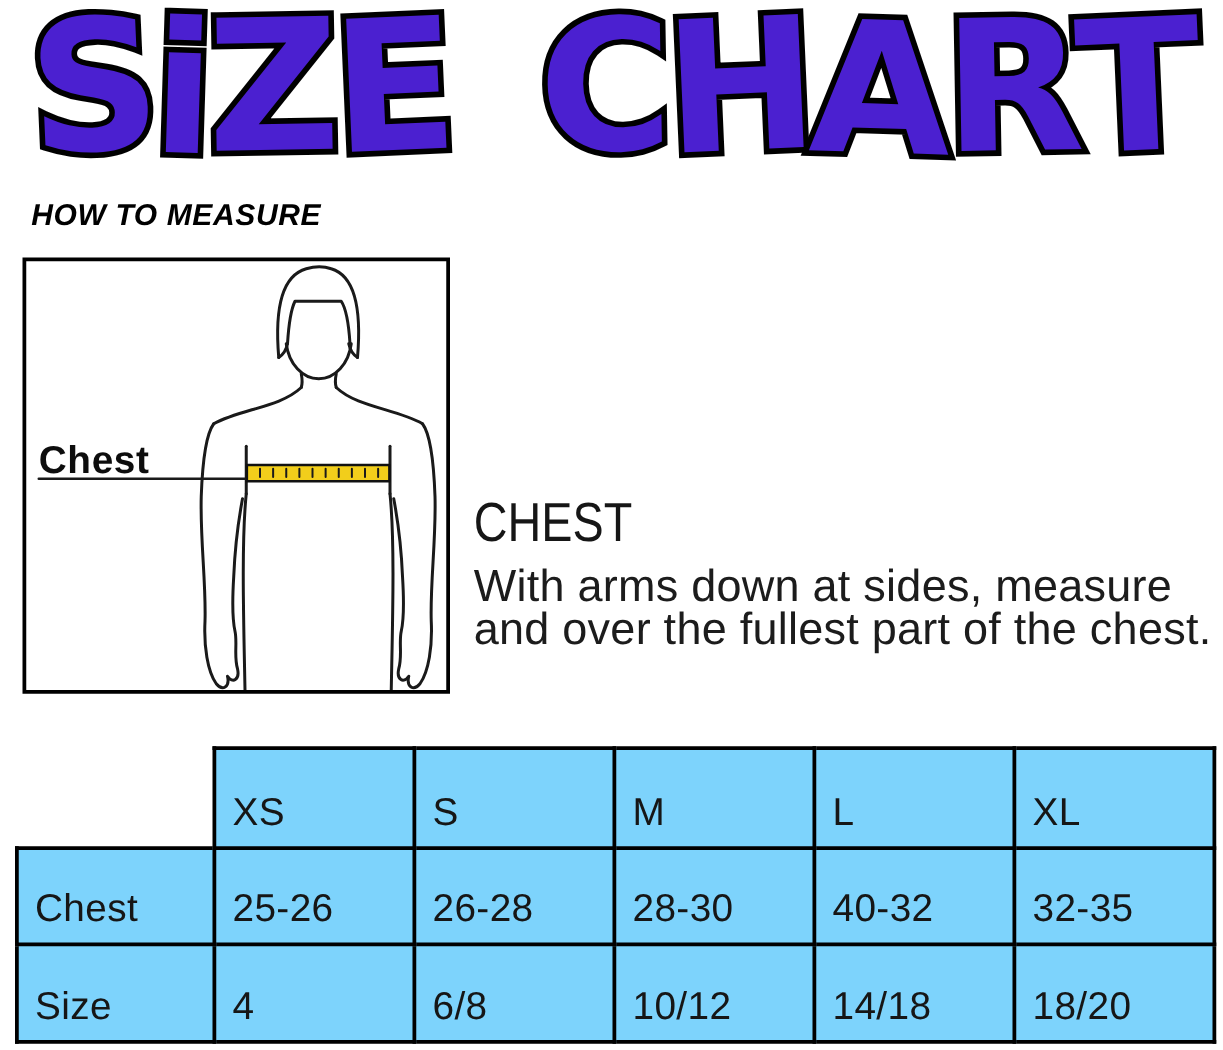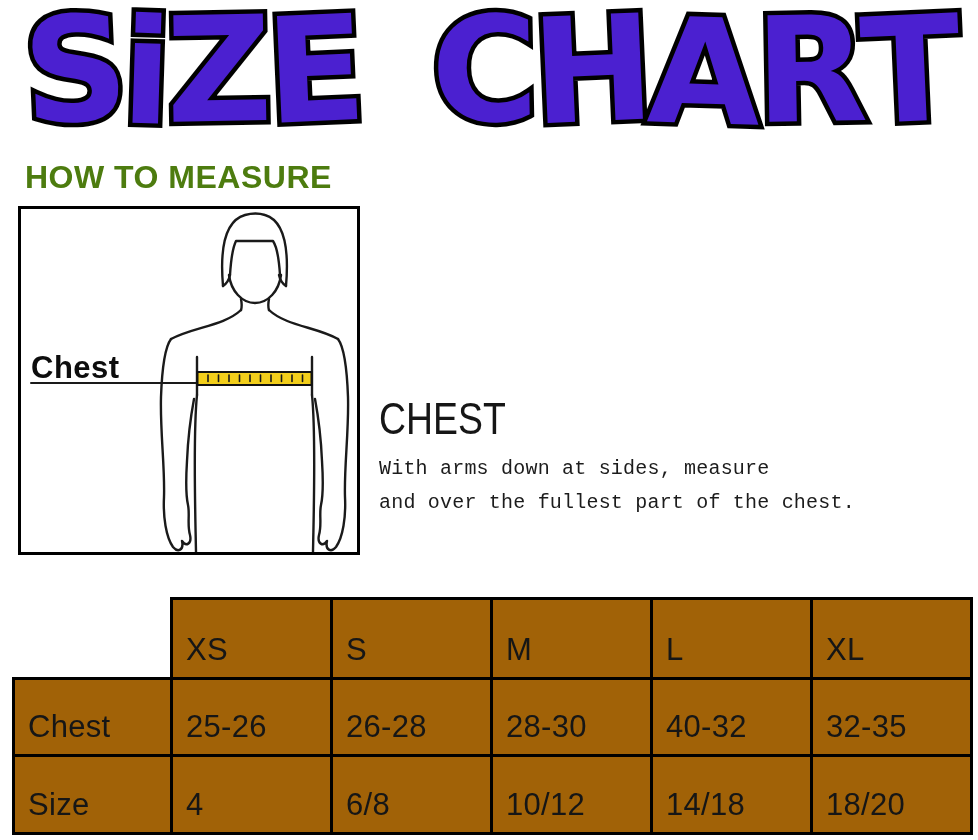--- a/index.html
+++ b/index.html
@@ -22,21 +22,21 @@
     paint-order:stroke fill;
   }
   .title .letter { display:inline-block; }
   .title .letter:nth-child(3n+1){ transform:rotate(-2.5deg); }
   .title .letter:nth-child(3n+2){ transform:rotate(1.8deg) translateY(2px); }
   .title .letter:nth-child(3n)  { transform:rotate(-1deg); }
 
   
   .howto {
     position:absolute; left:25px; top:159px;
-    font-size:32px; font-weight:bold; letter-spacing:0.5px; color:#4d7c0f;
+    font-size:24px; font-weight:bold; letter-spacing:0.5px; color:#000000;font-style:italic;
   }
 
   
   .figure-box {
     position:absolute; left:18px; top:206px;
     width:342px; height:349px;
     border:3px solid #000; background:#fff;
   }
   .figure-box svg { display:block; }
   .chest-label {
@@ -45,34 +45,34 @@
   }
 
   
   .chest-heading {
     position:absolute; left:379px; top:394px;
     font-size:44px; font-weight:400; color:#161616;
     transform:scaleX(0.85); transform-origin:left top; letter-spacing:0;
   }
   .instructions {
     position:absolute; left:379px; top:452px;
-    font-size:20px; line-height:34px; color:#1c1c1c; letter-spacing:0.2px;font-family:Liberation Mono, monospace;
+    font-size:36px; line-height:34px; color:#1c1c1c; letter-spacing:0.2px;
   }
 
   
   table.size-table {
     position:absolute; left:12px; top:597px;
     border-collapse:collapse; table-layout:fixed; width:958px;
   }
   table.size-table td {
     border:3px solid #000;
     vertical-align:bottom;
     padding:0 0 9px 13px;
     font-size:31px; color:#161616; letter-spacing:0.3px;
-    background:#a16207;
+    background:#7dd3fc;
   }
   table.size-table tr.hdr td { height:80px; }
   table.size-table tr.r1 td  { height:77px; }
   table.size-table tr.r2 td  { height:78px; }
   table.size-table td.blank  { border:none; background:transparent; }
 </style>
 </head>
 <body>
 
 <div class="page">

